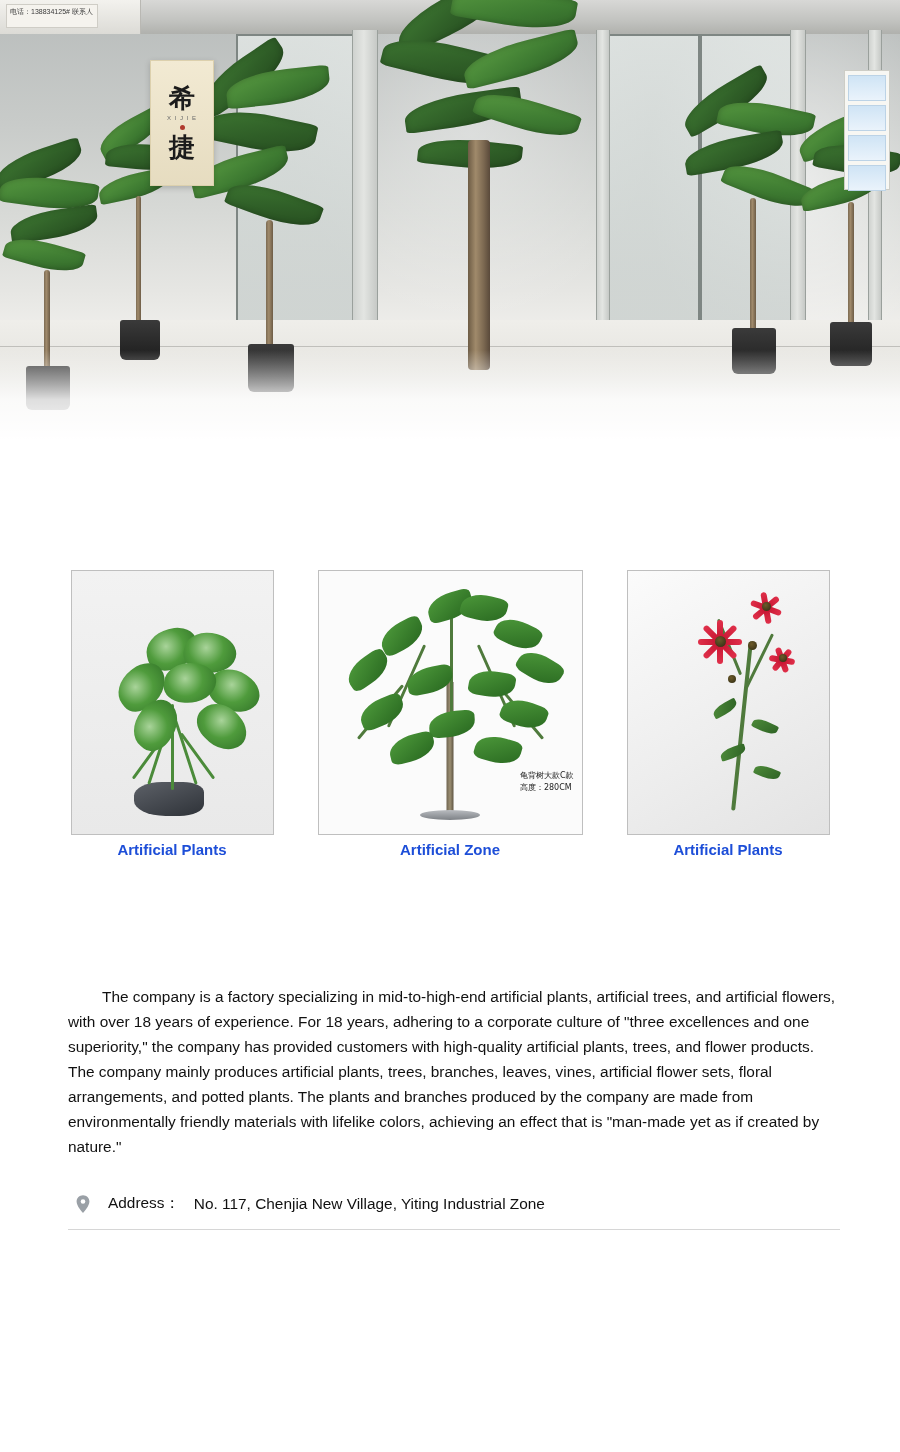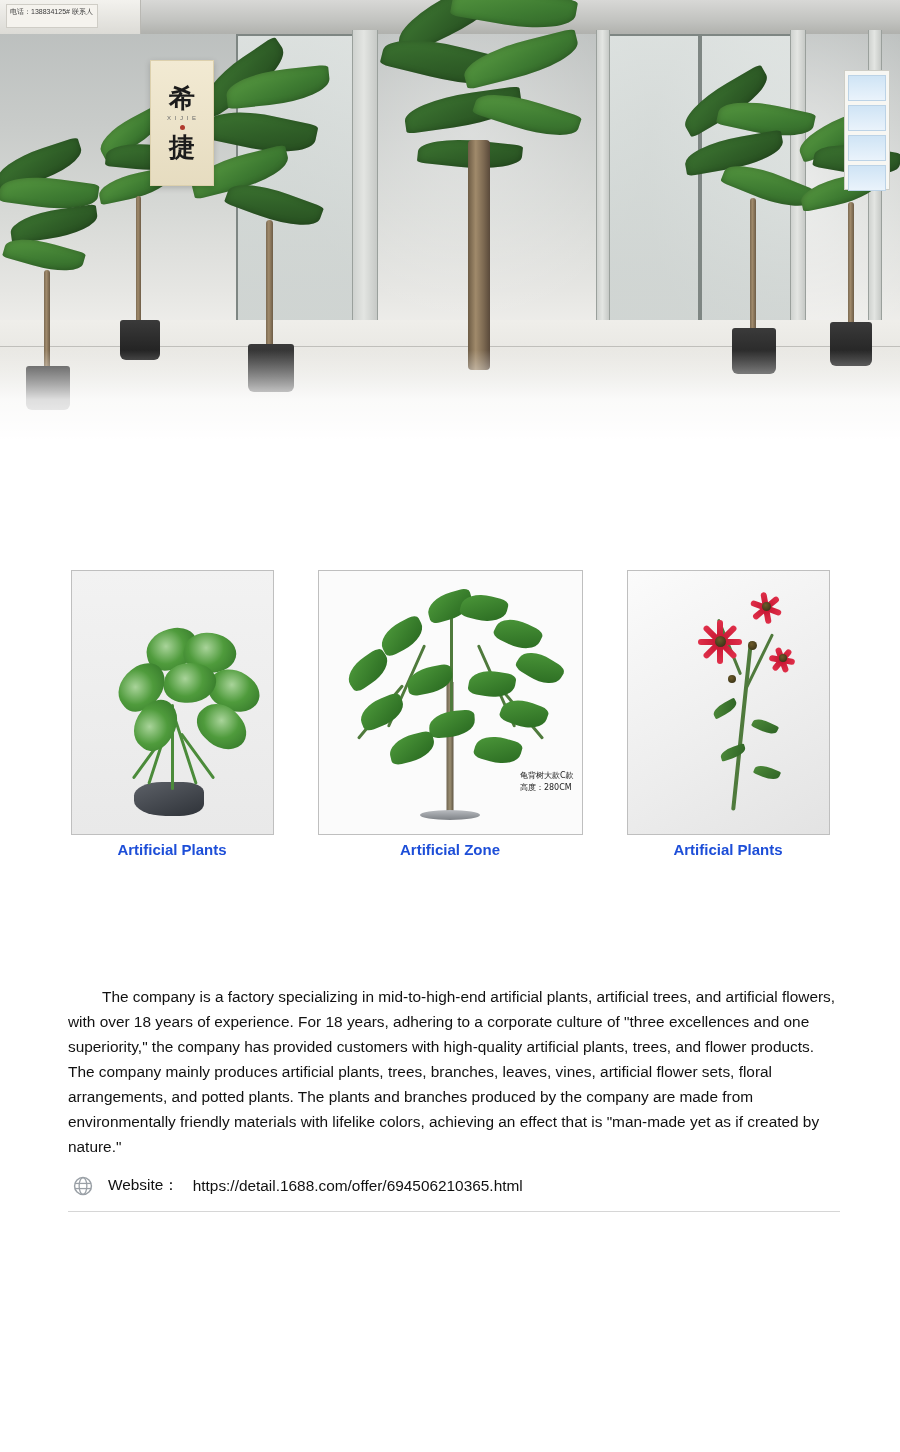--- a/index.html
+++ b/index.html
@@ -427,24 +427,22 @@
       <div class="t3-center" style="left:120px; top:70px; width:9px; height:9px;"></div>
       <div class="t3-center" style="left:100px; top:104px; width:8px; height:8px;"></div>
     </div>
     <div class="card-label">Artificial Plants</div>
   </div>
 </div>
 
 <div class="info">
   <p class="company-desc">The company is a factory specializing in mid-to-high-end artificial plants, artificial trees, and artificial flowers, with over 18 years of experience. For 18 years, adhering to a corporate culture of "three excellences and one superiority," the company has provided customers with high-quality artificial plants, trees, and flower products. The company mainly produces artificial plants, trees, branches, leaves, vines, artificial flower sets, floral arrangements, and potted plants. The plants and branches produced by the company are made from environmentally friendly materials with lifelike colors, achieving an effect that is "man-made yet as if created by nature."</p>
 
-
-  <div class="contact-row">
+  <div class="contact-row first">
     <svg class="ic" viewBox="0 0 24 24">
-      <circle cx="12" cy="12" r="9.2" fill="none" stroke="#9aa0a6" stroke-width="1.6"></circle>
-      <ellipse cx="12" cy="12" rx="4.2" ry="9.2" fill="none" stroke="#9aa0a6" stroke-width="1.4"></ellipse>
-      <line x1="3" y1="9.2" x2="21" y2="9.2" stroke="#9aa0a6" stroke-width="1.4"></line>
-      <line x1="3" y1="14.8" x2="21" y2="14.8" stroke="#9aa0a6" stroke-width="1.4"></line>
+      <path d="M12 2.5c-3.9 0-7 3.05-7 6.8 0 5 6.2 11.6 6.47 11.88a.73.73 0 0 0 1.06 0C12.8 20.9 19 14.3 19 9.3c0-3.75-3.1-6.8-7-6.8z" fill="#9aa0a6"></path>
+      <circle cx="12" cy="9.2" r="2.5" fill="#ffffff"></circle>
     </svg>
-    <span>Website：</span>
-    <span>https://detail.1688.com/offer/694506210365.html</span>
+    <span>Address：</span>
+    <span>No. 117, Chenjia New Village, Yiting Industrial Zone</span>
   </div>
+
 </div>
 
 </body></html>

